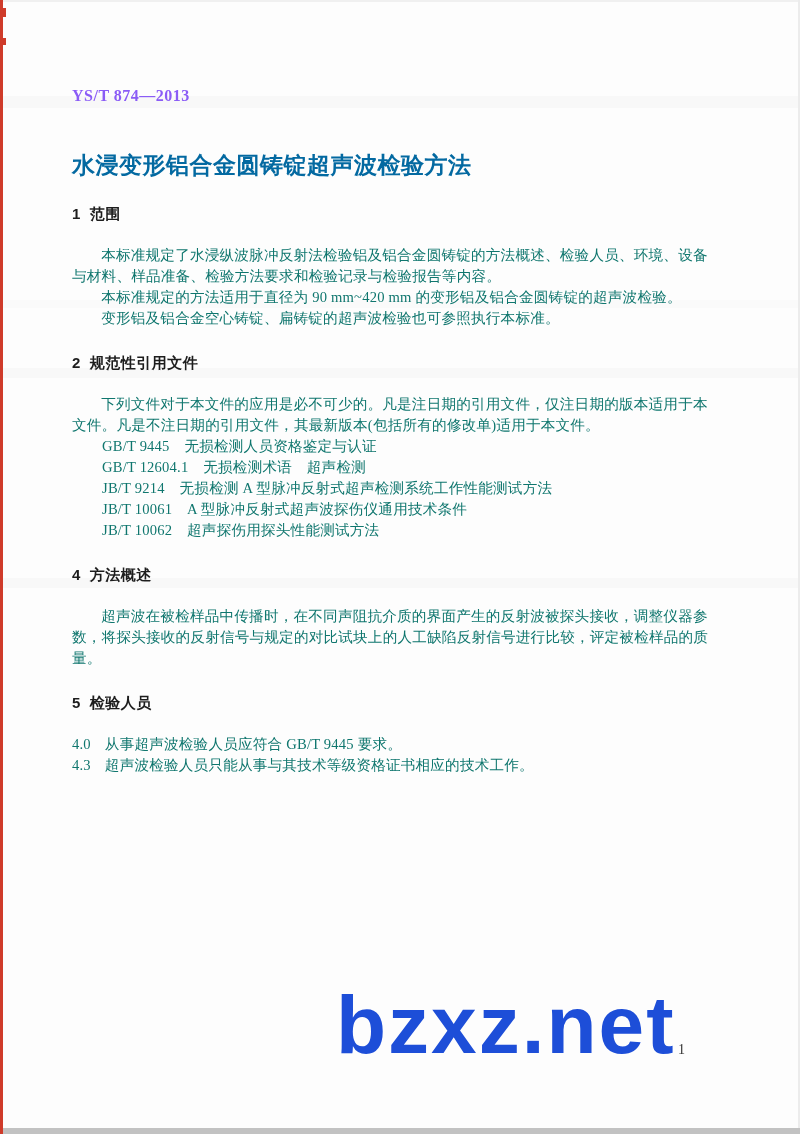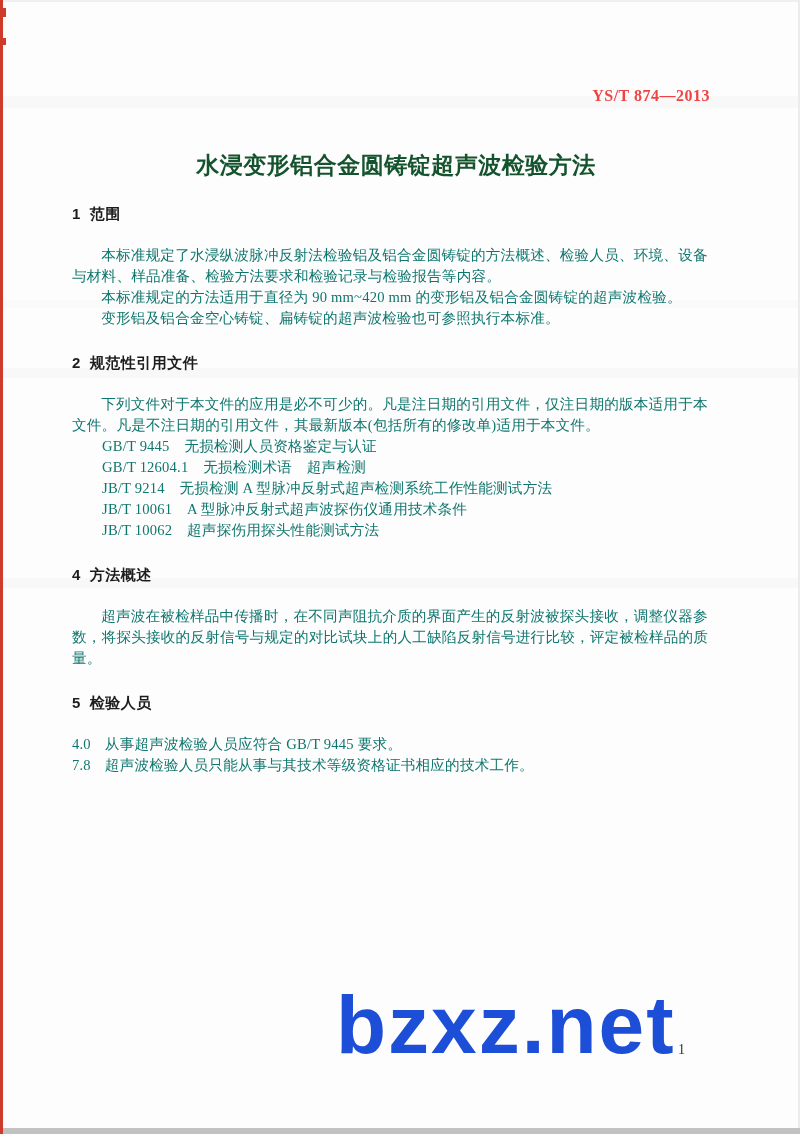--- a/index.html
+++ b/index.html
@@ -21,28 +21,28 @@
   .red-edge { position:absolute; left:0; top:0; width:3px; height:1134px; background:#cf3b2a; z-index:5; }
   .red-tick { position:absolute; left:0; width:6px; background:#cf3b2a; z-index:5; }
   .red-tick.t1 { top:8px;  height:9px; }
   .red-tick.t2 { top:38px; height:7px; }
 
   .content {
     position:absolute; left:0; top:0; width:800px; box-sizing:border-box;
     padding:88px 80px 0 72px; z-index:2;
   }
   .doc-code {
-    text-align:right; font-weight:bold; font-size:16px; line-height:16px;
-    letter-spacing:0.5px; margin-right:10px; color:#ef4444;
+    font-weight:bold; font-size:16px; line-height:16px;
+    letter-spacing:0.5px; margin-right:10px; color:#8b5cf6;
     font-family:"Liberation Serif", serif;
   }
   .title {
-    margin:46px 0 12px; text-align:center; font-weight:bold;
+    margin:46px 0 12px; text-align:left; font-weight:bold;
     font-family:"Liberation Sans", sans-serif;
-    font-size:23px; line-height:30px; color:#14532d; letter-spacing:0.5px;
+    font-size:23px; line-height:30px; color:#0369a1; letter-spacing:0.5px;
   }
   .sec-head {
     font-family:"Liberation Sans", sans-serif; font-weight:bold;
     font-size:15px; line-height:21px; margin:23px 0 21px;
     color:#1d1d1d; letter-spacing:0.5px;
   }
   .sec:first-of-type .sec-head { margin-top:44px; }
   .sec-head .sec-title { margin-left:9px; }
 
   p { margin:0; font-size:14.6px; line-height:21px; letter-spacing:0.2px; color:#0f766e; }
@@ -102,21 +102,21 @@
 
 
     <div class="sec">
       <h2 class="sec-head"><span class="sec-num">4</span><span class="sec-title">方法概述</span></h2>
       <p class="para">超声波在被检样品中传播时，在不同声阻抗介质的界面产生的反射波被探头接收，调整仪器参数，将探头接收的反射信号与规定的对比试块上的人工缺陷反射信号进行比较，评定被检样品的质量。</p>
     </div>
 
     <div class="sec">
       <h2 class="sec-head"><span class="sec-num">5</span><span class="sec-title">检验人员</span></h2>
       <p class="item"><span class="item-num">4.0</span><span class="item-text">从事超声波检验人员应符合 GB/T 9445 要求。</span></p>
-      <p class="item"><span class="item-num">7.8</span><span class="item-text">超声波检验人员只能从事与其技术等级资格证书相应的技术工作。</span></p>
+      <p class="item"><span class="item-num">4.3</span><span class="item-text">超声波检验人员只能从事与其技术等级资格证书相应的技术工作。</span></p>
     </div>
 
   </div>
 
   <div class="page-num">1</div>
   <div class="right-sliver"></div>
   <div class="bottom-band"></div>
 </div>
 
 </body></html>

